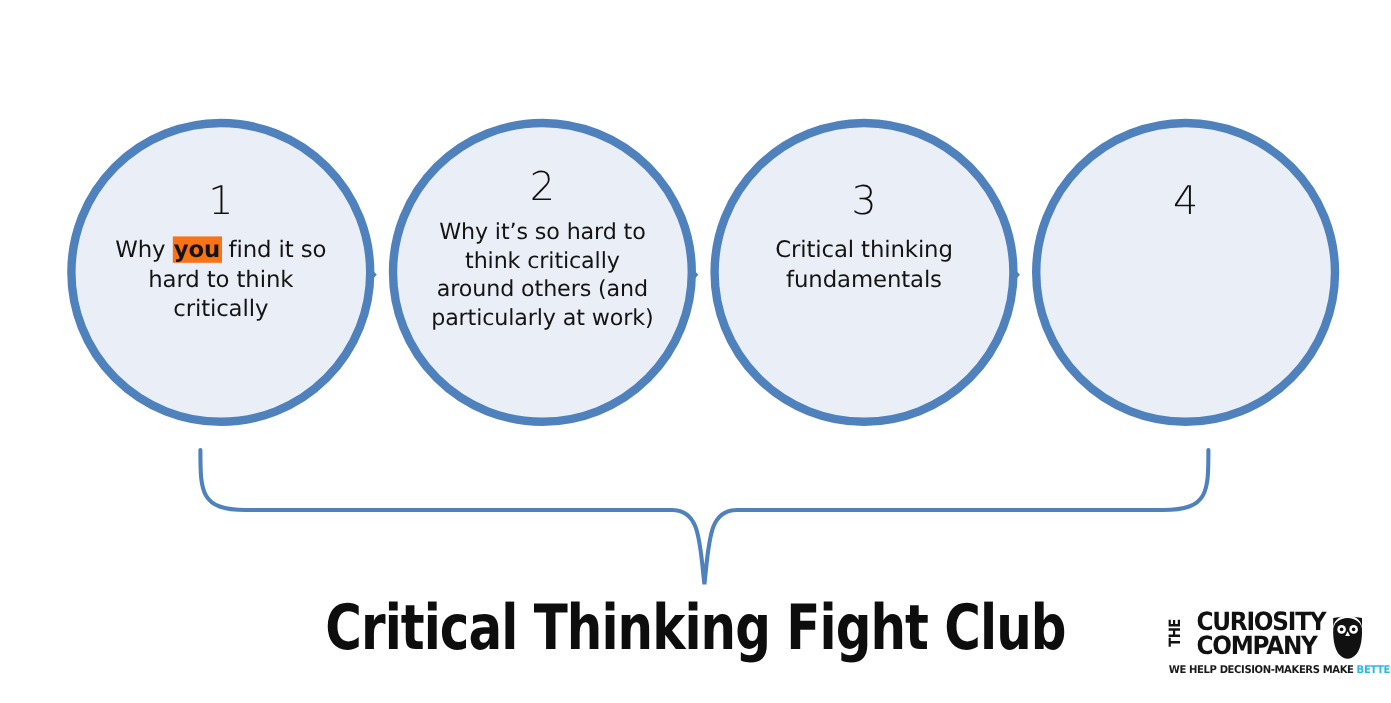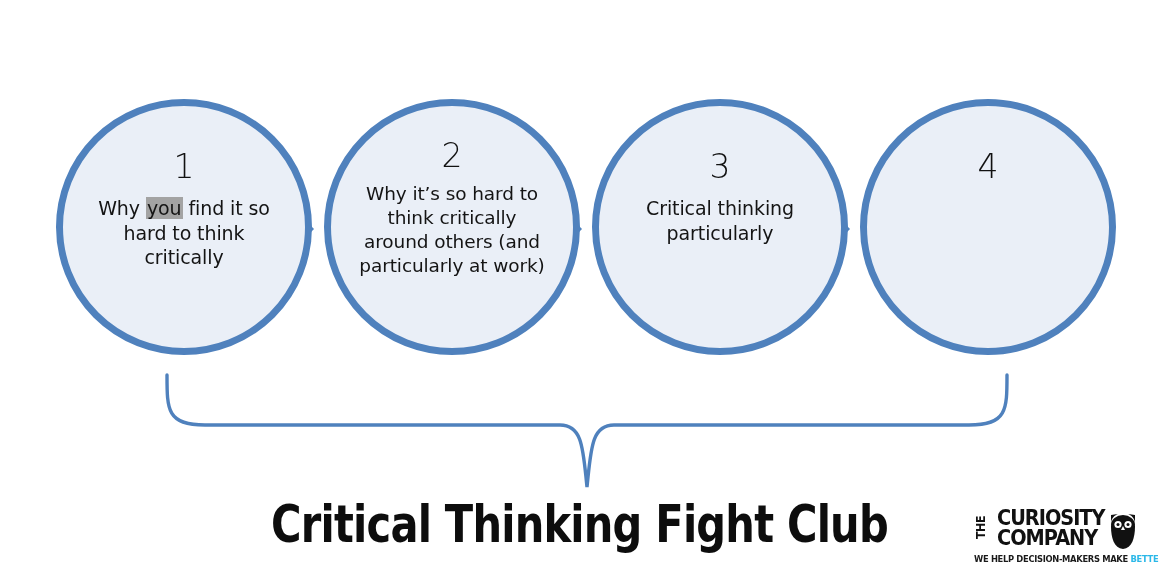--- a/index.html
+++ b/index.html
@@ -51,22 +51,22 @@
     line-height: 1.30;
     color: #141414;
     padding: 0 22px;
     margin-top: 13px;
     letter-spacing: -0.1px;
   }
   .stage.compact .stage-num { margin-top: 33px; }
   .stage.compact .stage-body { margin-top: 10px; font-size: 18.5px; }
 
   .hl {
-    background: #a3a3a3;
-    font-weight: normal;
+    background: #f97316;
+    font-weight: bold;
     padding: 0 1px;
   }
 
   
   .chevron {
     position: absolute;
     width: 0;
     height: 0;
     border-top: 58px solid transparent;
     border-bottom: 58px solid transparent;
@@ -168,21 +168,21 @@
     <div class="stage-body"><span>Why </span><span class="hl">you</span><span> find it so hard to think critically</span></div>
   </div>
 
   <div class="stage compact" style="left:324px; top:99px;">
     <div class="stage-num">2</div>
     <div class="stage-body">Why it’s so hard to think critically around others (and particularly at work)</div>
   </div>
 
   <div class="stage" style="left:592px; top:99px;">
     <div class="stage-num">3</div>
-    <div class="stage-body">Critical thinking particularly</div>
+    <div class="stage-body">Critical thinking fundamentals</div>
   </div>
 
   <div class="stage" style="left:860px; top:99px;">
     <div class="stage-num">4</div>
   </div>
 
   <svg width="1159" height="586" viewBox="0 0 1159 586" style="position:absolute;left:0;top:0;pointer-events:none;">
     <path d="M167,375 C167,410 167,425 205,425 L560,425 C583,425 583,450 587,487
              C591,450 591,425 614,425 L969,425 C1007,425 1007,410 1007,375" fill="none" stroke="#4F81BD" stroke-width="3.4" stroke-linecap="round"></path>
   </svg>

